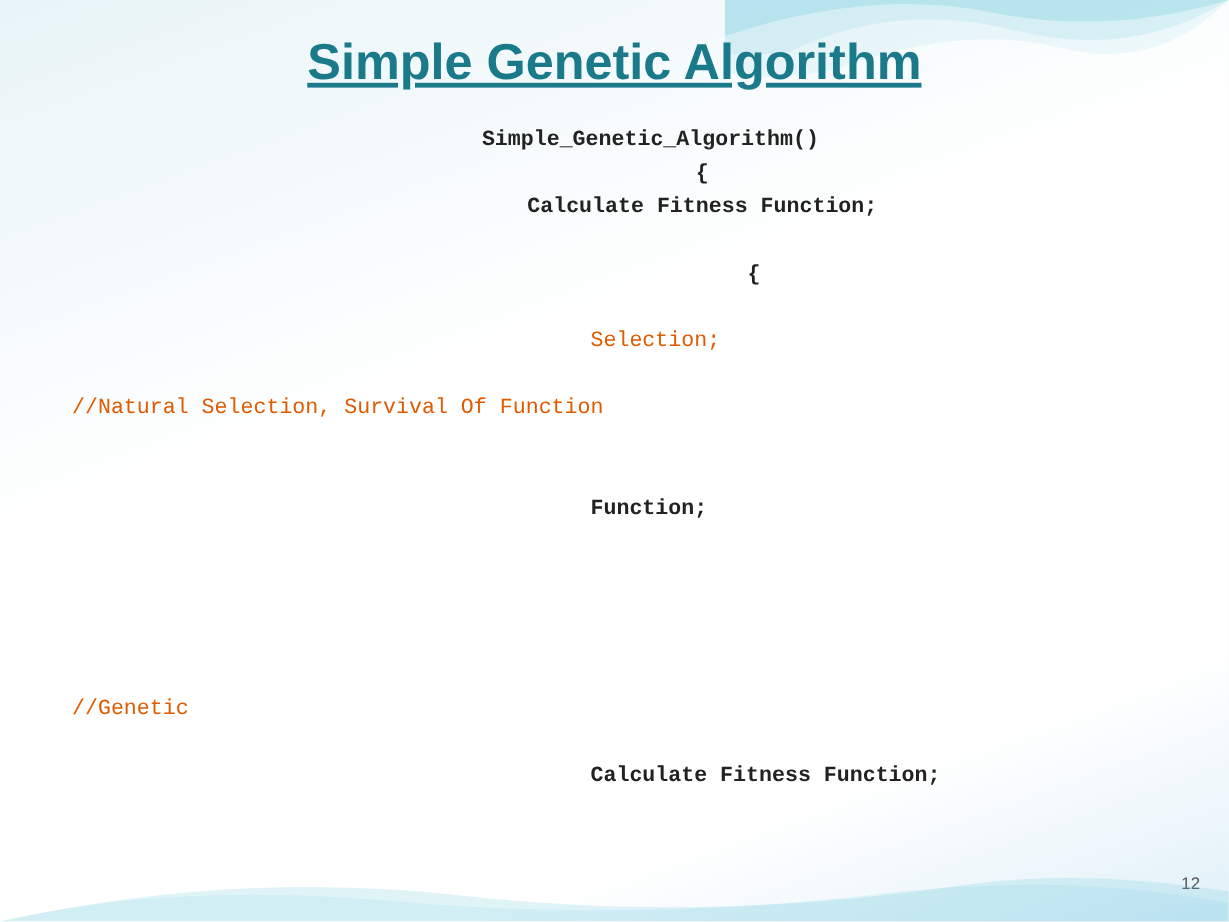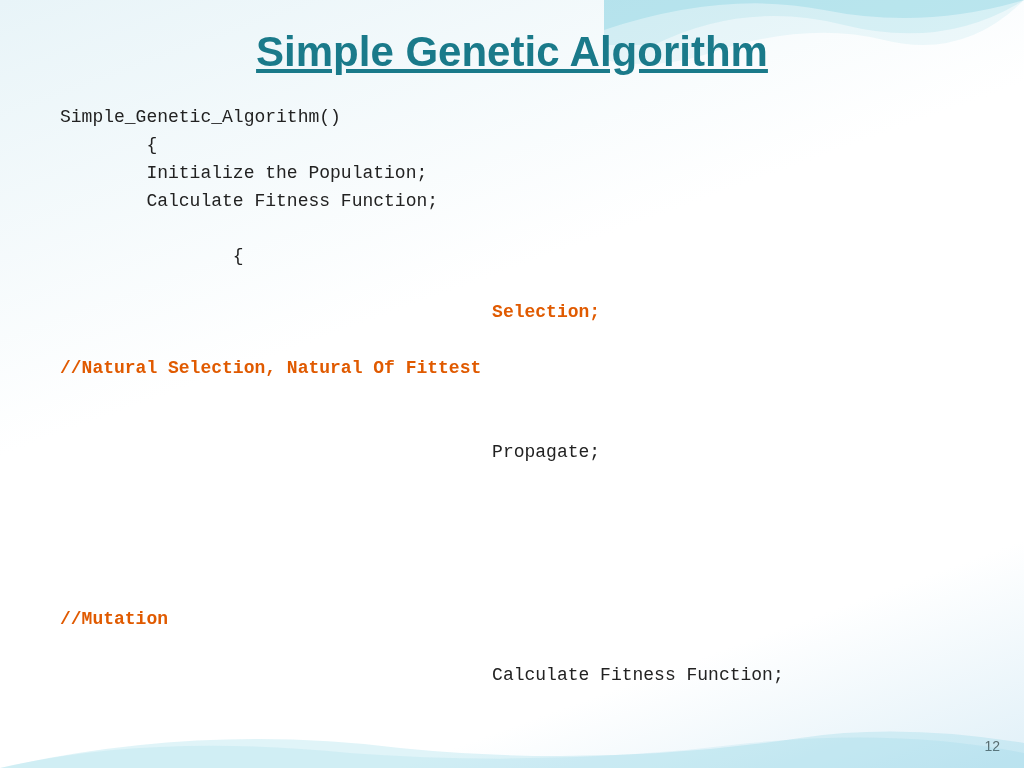--- a/index.html
+++ b/index.html
@@ -49,36 +49,37 @@
     }
 
     .code-block {
       font-family: 'Courier New', Courier, monospace;
       font-size: 18px;
       line-height: 1.55;
     }
 
     .code-black {
       color: #222222;
-      font-weight: normal;
+      font-weight: bold;
+      text-align: center;
     }
 
     .code-orange {
       color: #e05a00;
-      font-weight: bold;
+      font-weight: normal;
     }
 
     .code-line {
       display: block;
       white-space: pre;
     }
 
     .slide-number {
       position: absolute;
-      bottom: 14px;
+      bottom: 24px;
       right: 24px;
       font-size: 14px;
       color: #555;
       font-family: Arial, sans-serif;
     }
 
     
     .deco-top-right {
       position: absolute;
       top: 0;
@@ -111,37 +112,36 @@
 
   <div class="slide-title">
     <h1>Simple Genetic Algorithm</h1>
   </div>
 
   <div class="content">
     <div class="code-block">
 
       <span class="code-line code-black">Simple_Genetic_Algorithm()</span>
       <span class="code-line code-black">        {</span>
-      <span class="code-line code-black">        Initialize the Population;</span>
       <span class="code-line code-black">        Calculate Fitness Function;</span>
       <span class="code-line">&nbsp;</span>
       <span class="code-line code-black">                {</span>
       <span class="code-line">
         <span class="code-black">                </span><span class="code-orange">                Selection;</span>
       </span>
-      <span class="code-line code-orange">//Natural Selection, Natural Of Fittest</span>
+      <span class="code-line code-orange">//Natural Selection, Survival Of Function</span>
       <span class="code-line">&nbsp;</span>
       <span class="code-line">
-        <span class="code-black">                </span><span class="code-black">                Propagate;</span>
+        <span class="code-black">                </span><span class="code-black">                Function;</span>
       </span>
       <span class="code-line">&nbsp;</span>
       <span class="code-line">
         <span class="code-black">                </span>
       </span>
-      <span class="code-line code-orange">//Mutation</span>
+      <span class="code-line code-orange">//Genetic</span>
       <span class="code-line">
         <span class="code-black">                </span><span class="code-black">                Calculate Fitness Function;</span>
       </span>
 
     </div>
   </div>
 
   <div class="slide-number">12</div>
 
 </div>

